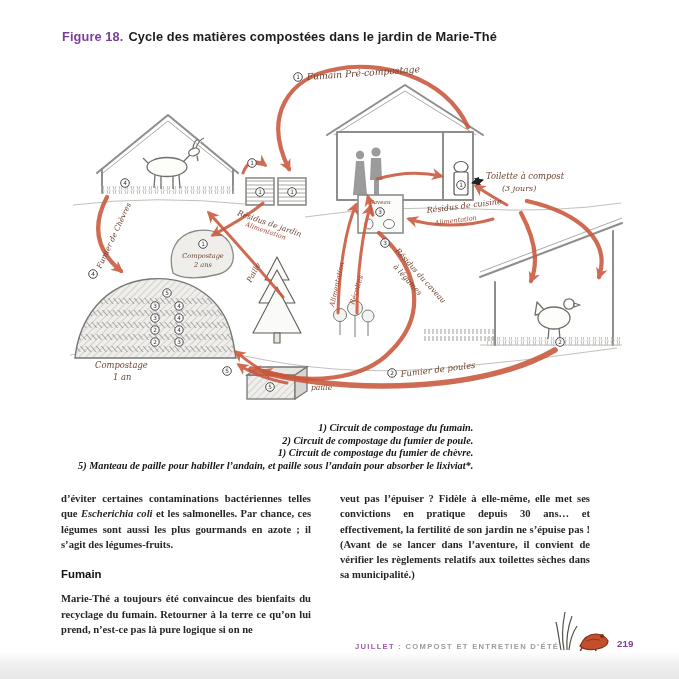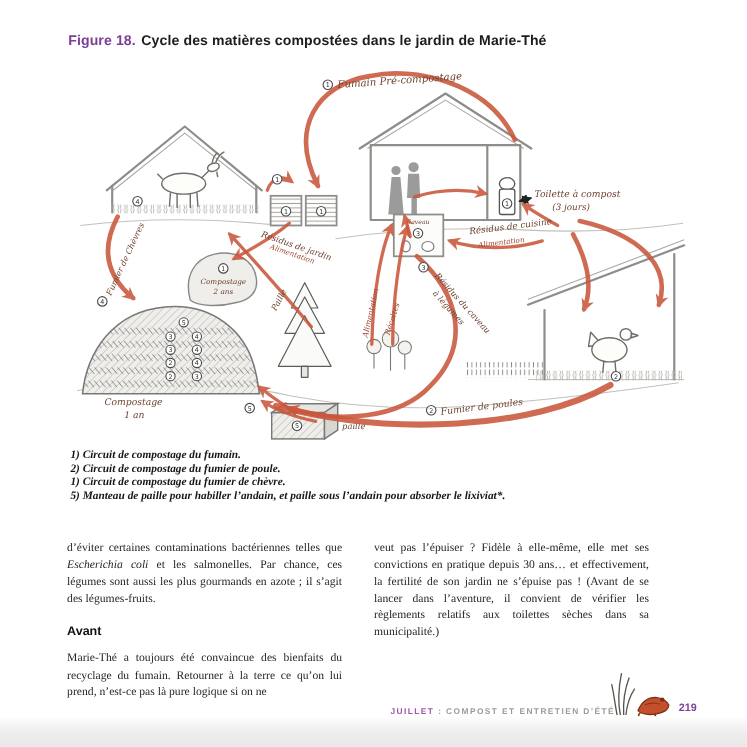--- a/index.html
+++ b/index.html
@@ -5,27 +5,27 @@
   html,body{margin:0;padding:0;background:#fff;}
   .page{position:relative;width:679px;height:679px;background:#ffffff;overflow:hidden;
         font-family:"Liberation Sans",sans-serif;}
 
   .fig-title{position:absolute;left:62px;top:29px;font-size:12.8px;font-weight:bold;
              color:#1c1c1c;letter-spacing:.1px;}
   .fig-title .fig-label{color:#7a3f98;margin-right:5px;}
 
   .diagram-wrap{position:absolute;left:55px;top:55px;width:570px;height:355px;}
 
-  .legend{position:absolute;left:62px;top:406px;margin:2px;padding:0;list-style:none;
+  .legend{position:absolute;left:62px;top:406px;margin:16px;padding:0;list-style:none;
           font-family:"Liberation Serif",serif;font-style:italic;font-weight:bold;
-          font-size:10.3px;line-height:12.6px;color:#151515;}
+          font-size:10.3px;line-height:12.6px;color:#151515;text-align:right;}
 
   .col{position:absolute;top:491px;width:250px;font-family:"Liberation Serif",serif;
        font-size:10.6px;line-height:15.3px;color:#262626;text-align:justify;}
-  .col p{margin:0;}
+  .col p{margin:0;font-weight:bold;}
   .col-left{left:61px;}
   .col-right{left:340px;}
   .subhead{font-family:"Liberation Sans",sans-serif;font-weight:bold;font-size:11.4px;
            color:#101010;margin:15px 0 9px 0;}
   .col-right p.indent{text-indent:13px;}
 
   .running-foot{position:absolute;left:355px;top:642px;font-size:7.6px;font-weight:bold;
                 letter-spacing:1.3px;color:#9b9b9b;white-space:nowrap;text-align:right;}
   .running-foot .chapter{color:#9c59a8;}
   .pagenum{position:absolute;left:617px;top:638px;font-size:9.8px;font-weight:bold;color:#7a3f98;text-align:center;}
@@ -309,21 +309,21 @@
 
   <ol class="legend">
     <li>1) Circuit de compostage du fumain.</li>
     <li>2) Circuit de compostage du fumier de poule.</li>
     <li>1) Circuit de compostage du fumier de chèvre.</li>
     <li>5) Manteau de paille pour habiller l’andain, et paille sous l’andain pour absorber le lixiviat*.</li>
   </ol>
 
   <div class="col col-left">
     <p><span>d’éviter certaines contaminations bactériennes telles que </span><em>Escherichia coli</em><span> et les salmonelles. Par chance, ces légumes sont aussi les plus gourmands en azote ; il s’agit des légumes-fruits.</span></p>
-    <div class="subhead">Avant</div>
+    <div class="subhead">Fumain</div>
     <p>Marie-Thé a toujours été convaincue des bienfaits du recyclage du fumain. Retourner à la terre ce qu’on lui prend, n’est-ce pas là pure logique si on ne</p>
   </div>
 
   <div class="col col-right">
     <p>veut pas l’épuiser ? Fidèle à elle-même, elle met ses convictions en pratique depuis 30 ans… et effectivement, la fertilité de son jardin ne s’épuise pas ! (Avant de se lancer dans l’aventure, il convient de vérifier les règlements relatifs aux toilettes sèches dans sa municipalité.)</p>
   </div>
 
   <div class="running-foot">
     <span class="chapter">JUILLET</span><span> : </span><span>COMPOST ET ENTRETIEN D’ÉTÉ</span>
   </div>

